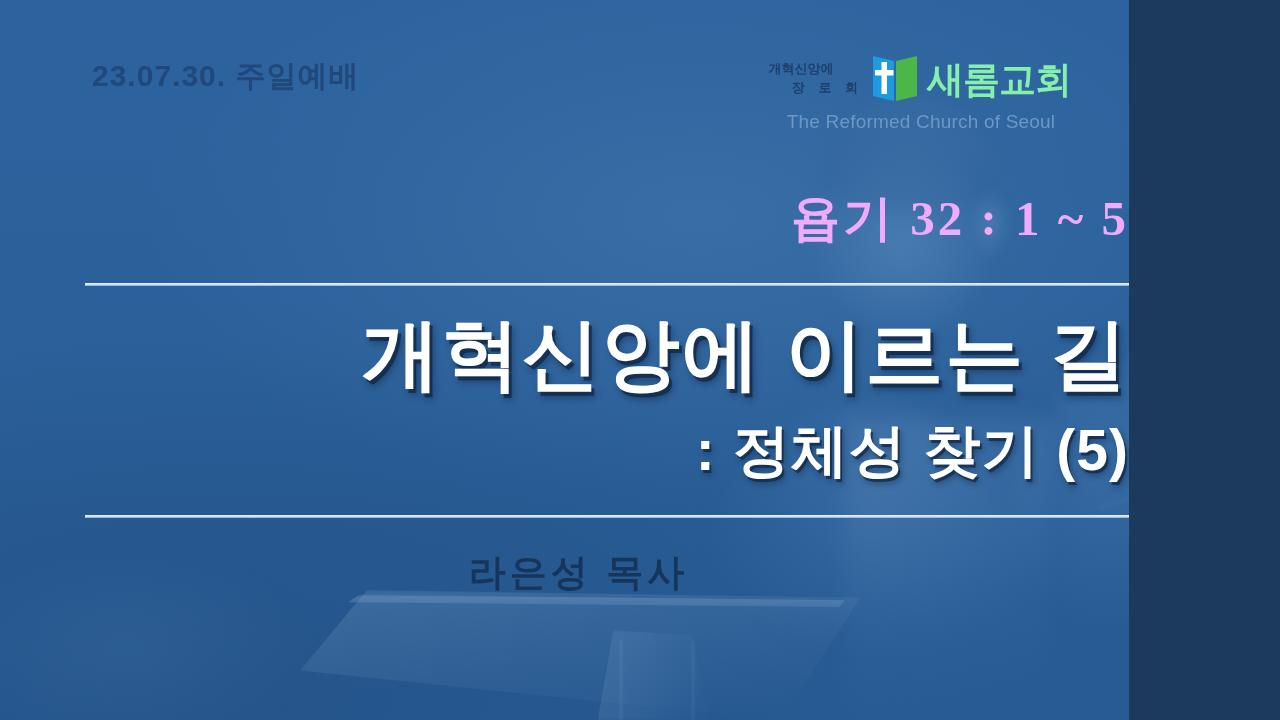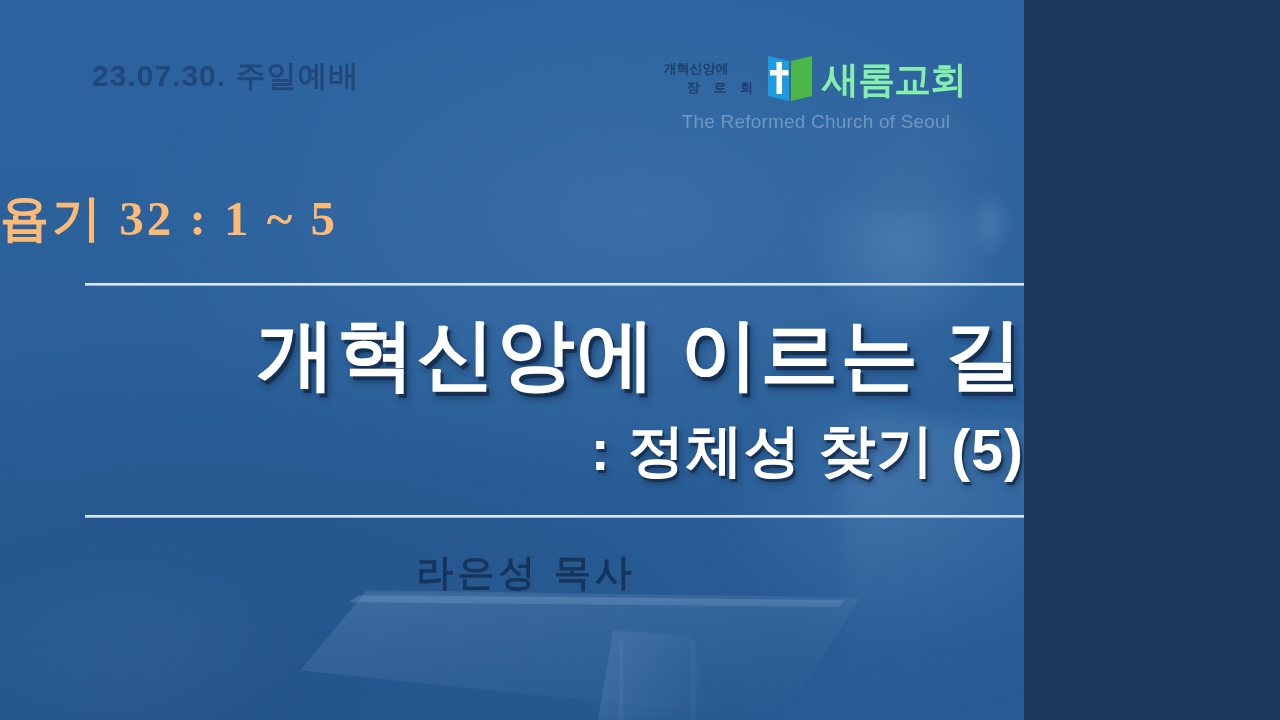--- a/index.html
+++ b/index.html
@@ -6,21 +6,21 @@
     margin: 0;
     padding: 0;
     background: #1b3a5c;
   }
   body {
     font-family: "Liberation Sans", sans-serif;
   }
 
   #slide {
     position: relative;
-    width: 1024px;
+    width: 1129px;
     height: 720px;
     overflow: hidden;
     background: #2d639f;
   }
 
   
   .photo-layer {
     position: absolute;
     inset: 0;
     overflow: hidden;
@@ -226,25 +226,25 @@
     margin-top: 3px;
     white-space: nowrap;
   }
 
   
   .scripture {
     position: absolute;
     left: 0;
     right: 0;
     top: 186px;
-    text-align: left;
+    text-align: right;
     font-family: "Liberation Serif", serif;
     font-size: 49px;
     font-weight: 700;
-    color: #fdba74;
+    color: #f0abfc;
     letter-spacing: 3px;
     white-space: nowrap;
   }
 
   .rule {
     position: absolute;
     left: 85px;
     width: 1110px;
     height: 3px;
     background: linear-gradient(180deg, #e9f2fb 0%, #cfe0f1 55%, #7fa7cd 100%);

